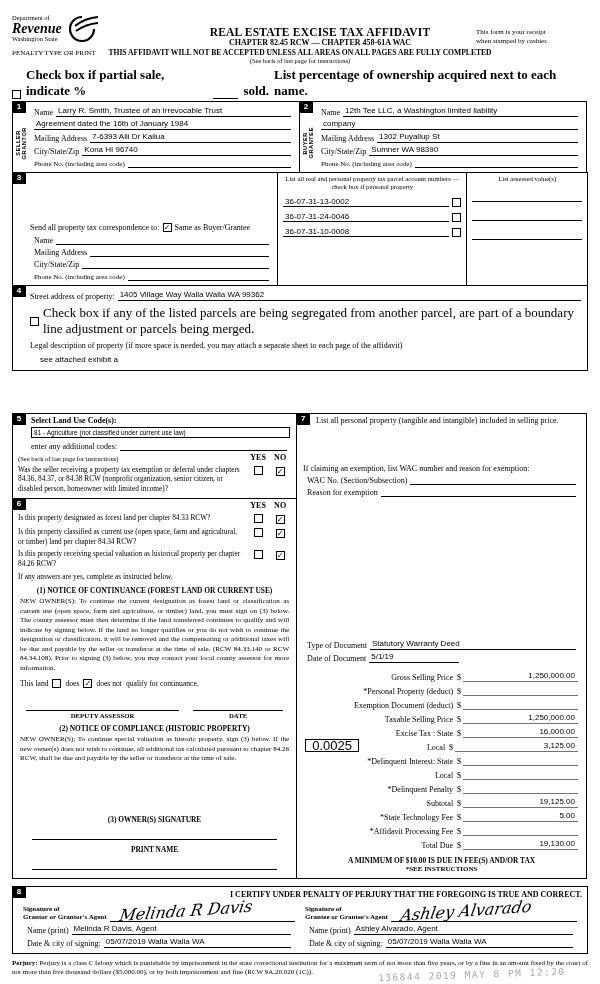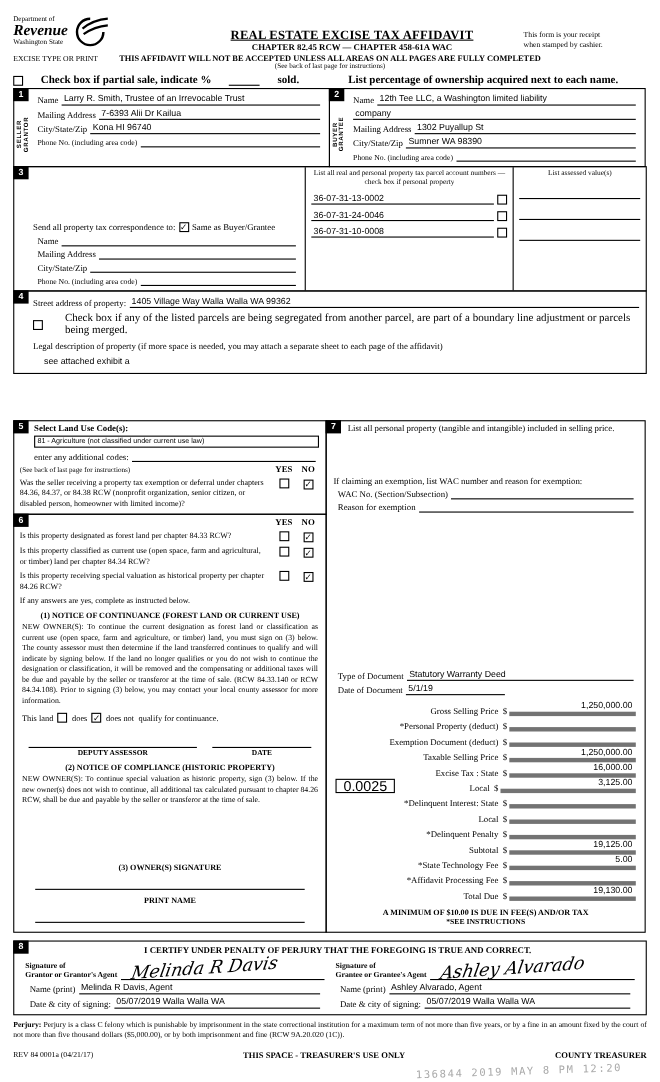--- a/index.html
+++ b/index.html
@@ -16,28 +16,28 @@
   .flabel{white-space:nowrap;margin-right:3px;}
   .fline{flex:1;border-bottom:1px solid #000;font-family:"Liberation Sans",sans-serif;font-size:8px;
     padding:0 2px;min-height:10px;line-height:10px;white-space:nowrap;overflow:hidden;}
   
   .header{display:flex;align-items:flex-start;}
   .logo-block{display:flex;align-items:center;gap:3px;width:152px;padding-top:6px;}
   .logo-text{line-height:1.05;}
   .dept-small{font-size:6.5px;}
   .dept-name{font-size:14px;font-weight:bold;font-style:italic;}
   .title-block{flex:1;text-align:center;padding-top:18px;}
-  .form-title{font-size:11.5px;font-weight:bold;letter-spacing:.2px;text-decoration:underline;}
+  .form-title{font-size:11.5px;font-weight:bold;letter-spacing:.2px;}
   .chapter-line{font-size:8px;font-weight:bold;}
   .receipt-note{width:112px;font-size:7px;line-height:1.35;padding-top:20px;}
   .subheader{position:relative;text-align:center;margin-top:1px;}
   .please-type{position:absolute;left:0;top:1px;font-size:7px;}
   .warn{font-size:7.6px;font-weight:bold;}
   .seeback{font-size:6.5px;}
-  .partial-row{display:flex;align-items:flex-end;gap:16px;font-size:10px;font-weight:bold;margin:3px 0 2px;}
+  .partial-row{display:flex;align-items:flex-end;gap:5px;font-size:13px;font-weight:bold;margin:3px 0 2px;}
   .shortline{width:28px;border-bottom:1px solid #000;height:8px;}
   .ownership{margin-left:auto;margin-right:26px;}
   
   .row-12{display:flex;}
   .party-box{width:50%;min-height:70px;padding:2px 4px 4px 17px;}
   .party-box.ml{margin-left:-1px;}
   .side-label{position:absolute;left:0;top:13px;bottom:1px;width:15px;display:flex;flex-direction:row;
     align-items:center;justify-content:center;gap:0;}
   .side-label span{writing-mode:vertical-rl;transform:rotate(180deg);
     font-family:"Liberation Sans",sans-serif;font-size:5.6px;font-weight:bold;letter-spacing:.6px;}
@@ -48,21 +48,21 @@
   .s3-sendrow{display:flex;align-items:center;gap:3px;margin:2px 0 3px;}
   .s3-mid{width:33%;border-left:1px solid #000;padding:2px 5px;}
   .s3-right{width:21%;border-left:1px solid #000;padding:2px 5px;}
   .colhead{font-size:6.7px;text-align:center;line-height:1.25;}
   .parcel-row{display:flex;align-items:flex-end;gap:3px;margin-top:5px;}
   .parcel-num{flex:1;border-bottom:1px solid #000;font-family:"Liberation Sans",sans-serif;padding:0 2px;min-height:10px;}
   .assessed-line{border-bottom:1px solid #000;height:14px;margin-top:5px;}
   
   .s4{margin-top:-1px;min-height:74px;padding:2px 6px 4px 17px;}
   .s4row{display:flex;align-items:flex-end;margin-top:2px;}
-  .cbrow{display:flex;align-items:center;gap:20px;margin-top:4px;font-size:10px;}
+  .cbrow{display:flex;align-items:center;gap:4px;margin-top:4px;font-size:13px;}
   .legal-value{font-family:"Liberation Sans",sans-serif;margin:5px 0 2px 10px;}
   
   .cols{display:flex;align-items:stretch;margin-top:42px;height:466px;}
   .leftcol{width:49.5%;display:flex;flex-direction:column;}
   .s5{padding:2px 5px 5px;}
   .s5-title{margin-left:13px;font-weight:bold;}
   .code-box{border:1px solid #000;margin:2px 1px 3px 13px;font-family:"Liberation Sans",sans-serif;
     font-size:6.5px;padding:1px 2px;}
   .seeback-row{display:flex;justify-content:space-between;align-items:flex-end;margin-top:2px;}
   .yn-header{display:flex;justify-content:flex-end;font-weight:bold;}
@@ -88,27 +88,27 @@
   .s7-ppl{margin-left:13px;font-size:8px;line-height:1.3;}
   .s7-space{height:36px;}
   .s7-exemption{font-size:8px;margin-top:2px;}
   .s7-bottom{margin-top:auto;}
   .mrow{display:flex;align-items:flex-end;margin:0 2px;height:14px;}
   .mlabel{width:152px;text-align:right;padding-right:4px;white-space:nowrap;}
   .mlabel.narrow{width:88px;}
   .ratebox{border:1px solid #000;width:54px;text-align:center;font-family:"Liberation Sans",sans-serif;
     font-size:13px;margin-right:2px;line-height:11px;flex:none;}
   .mdollar{padding-right:2px;}
-  .mline{flex:1;border-bottom:4px solid #737373;font-family:"Liberation Sans",sans-serif;text-align:right;
+  .mline{flex:1;border-bottom:1px solid #737373;font-family:"Liberation Sans",sans-serif;text-align:right;
     padding:0 3px;min-height:10px;line-height:10px;}
   .min-note{text-align:center;font-weight:bold;font-size:7.4px;margin-top:6px;}
   .see-instr{text-align:center;font-weight:bold;font-size:7px;}
   
   .s8{margin-top:7px;padding:3px 5px 5px;}
-  .certify{text-align:center;font-weight:bold;margin-left:14px;}
+  .certify{text-align:right;font-weight:bold;margin-left:14px;}
   .sig-halves{display:flex;margin-top:3px;align-items:center;}
   .sig-half{width:50%;padding:0 5px;}
   .sigrow{display:flex;align-items:flex-end;}
   .siglabel{font-size:7px;font-weight:bold;line-height:1.25;white-space:nowrap;margin-right:3px;}
   .sigline{flex:1;border-bottom:1px solid #000;position:relative;height:20px;}
   .signature{position:absolute;left:8px;bottom:-4px;font-family:"DejaVu Serif",serif;font-style:italic;
     font-size:16px;white-space:nowrap;transform:rotate(-4deg) skewX(-14deg);transform-origin:left bottom;}
   
   .perjury{font-size:7px;line-height:1.32;text-align:justify;margin-top:5px;}
   .footer{display:flex;justify-content:space-between;align-items:flex-start;margin-top:9px;font-size:7px;}
@@ -138,21 +138,21 @@
       <div class="form-title">REAL ESTATE EXCISE TAX AFFIDAVIT</div>
       <div class="chapter-line">CHAPTER 82.45 RCW — CHAPTER 458-61A WAC</div>
     </div>
     <div class="receipt-note">
       <div>This form is your receipt</div>
       <div>when stamped by cashier.</div>
     </div>
   </div>
 
   <div class="subheader">
-    <span class="please-type">EXCISE TYPE OR PRINT</span>
+    <span class="please-type">PENALTY TYPE OR PRINT</span>
     <div class="warn">THIS AFFIDAVIT WILL NOT BE ACCEPTED UNLESS ALL AREAS ON ALL PAGES ARE FULLY COMPLETED</div>
     <div class="seeback">(See back of last page for instructions)</div>
   </div>
 
   <div class="partial-row">
     <span class="cb"></span>
     <span>Check box if partial sale, indicate %</span>
     <span class="shortline"></span>
     <span>sold.</span>
     <span class="ownership">List percentage of ownership acquired next to each name.</span>
@@ -161,20 +161,23 @@
   <div class="row-12">
     <div class="box party-box">
       <div class="numbadge">1</div>
       <div class="side-label">
         <span>SELLER</span>
         <span>GRANTOR</span>
       </div>
       <div class="frow">
           <span class="flabel">Name</span>
         <span class="fline">Larry R. Smith, Trustee of an Irrevocable Trust</span>
+        </div>
+      <div class="frow">
+          <span class="fline">Agreement dated the 16th of January 1984</span>
         </div>
       <div class="frow">
           <span class="flabel">Mailing Address</span>
         <span class="fline">7-6393 Alii Dr Kailua</span>
         </div>
       <div class="frow">
           <span class="flabel">City/State/Zip</span>
         <span class="fline">Kona HI 96740</span>
         </div>
       <div class="frow">

